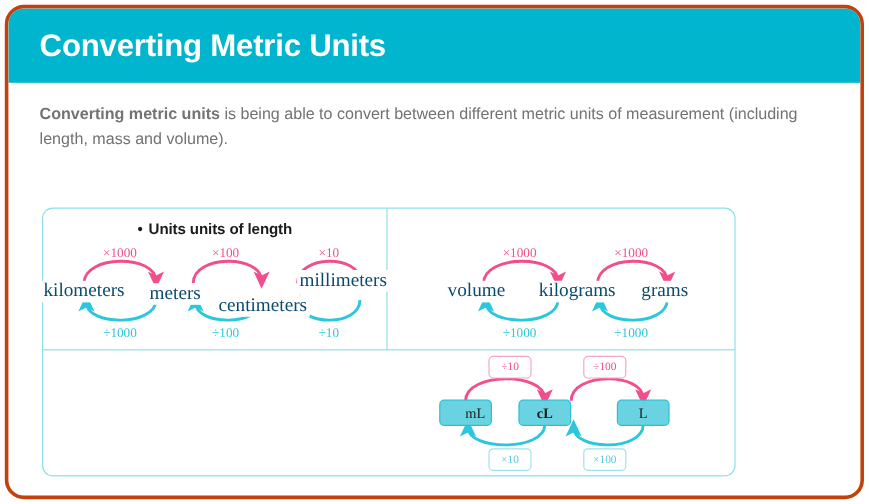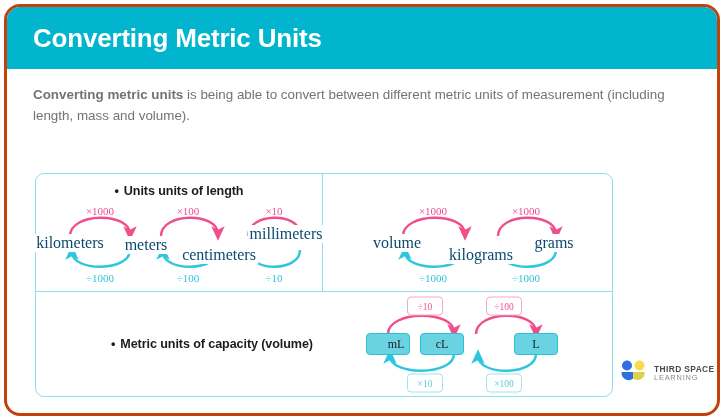--- a/index.html
+++ b/index.html
@@ -266,63 +266,46 @@
       <div class="panel-mass">
 
         <svg class="chain-svg" width="290" height="117">
           <path d="M80,62  C80,38 142,38 142,60" fill="none" stroke="#f04e8c" stroke-width="2.4" marker-end="url(#ah-pink)"></path>
           <path d="M175,62 C175,38 233,38 233,60" fill="none" stroke="#f04e8c" stroke-width="2.4" marker-end="url(#ah-pink)"></path>
           <path d="M142,76 C142,98 82,98 82,78" fill="none" stroke="#2cc6dd" stroke-width="2.4" marker-end="url(#ah-cyan)"></path>
           <path d="M233,76 C233,98 177,98 177,78" fill="none" stroke="#2cc6dd" stroke-width="2.4" marker-end="url(#ah-cyan)"></path>
         </svg>
 
         <div class="unit-label" style="left:74px;  top:69px;">volume</div>
-        <div class="unit-label" style="left:158px; top:81px;text-align:right;">kilograms</div>
+        <div class="unit-label" style="left:158px; top:69px;text-align:right;">kilograms</div>
         <div class="unit-label" style="left:231px; top:69px;text-align:center;">grams</div>
 
         <div class="op-label op-mul" style="left:110px; top:37px;">×1000</div>
         <div class="op-label op-mul" style="left:203px; top:37px;">×1000</div>
 
         <div class="op-label op-div" style="left:110px; top:104px;">÷1000</div>
         <div class="op-label op-div" style="left:203px; top:104px;">÷1000</div>
       </div>
     </div>
 
     <div class="panel-volume">
-      <div class="volume-heading">
-        <span class="bullet">•</span><span>Metric units of capacity (volume)</span>
-      </div>
 
       <svg class="chain-svg" width="578" height="104">
         <path d="M352,42 C352,18 418,18 418,40" fill="none" stroke="#f04e8c" stroke-width="2.4" marker-end="url(#ah-pink)"></path>
         <path d="M440,42 C440,18 500,18 500,40" fill="none" stroke="#f04e8c" stroke-width="2.4" marker-end="url(#ah-pink)"></path>
         <path d="M418,62 C418,84 354,84 354,64" fill="none" stroke="#2cc6dd" stroke-width="2.4" marker-end="url(#ah-cyan)"></path>
         <path d="M500,62 C500,84 442,84 442,64" fill="none" stroke="#2cc6dd" stroke-width="2.4" marker-end="url(#ah-cyan)"></path>
       </svg>
 
       <div class="unit-box" style="left:352px; top:52px;padding-left:16px;">mL</div>
-      <div class="unit-box" style="left:406px; top:52px;">cL</div>
+      <div class="unit-box" style="left:418px; top:52px;font-weight:bold;">cL</div>
       <div class="unit-box" style="left:500px; top:52px;">L</div>
 
       <div class="op-box op-box-mul" style="left:389px; top:14px;">÷10</div>
       <div class="op-box op-box-mul" style="left:468px; top:14px;">÷100</div>
 
       <div class="op-box op-box-div" style="left:389px; top:91px;">×10</div>
       <div class="op-box op-box-div" style="left:468px; top:91px;">×100</div>
     </div>
   </div>
 
-  <div class="logo">
-    <span>
-      <svg width="28" height="24" viewBox="0 0 28 24">
-        <circle cx="8" cy="6.5" r="5" fill="#2f6fe0"></circle>
-        <circle cx="20.5" cy="6.5" r="5" fill="#f5dd4b"></circle>
-        <path d="M2.6,13 A7.2,7.2 0 0 0 14.2,19.6 L14.2,13 Z" fill="#2f6fe0"></path>
-        <path d="M14.2,13 L14.2,19.6 A7.2,7.2 0 0 0 25.6,13 Z" fill="#ddd14a"></path>
-      </svg>
-    </span>
-    <span class="logo-text">
-      <div class="logo-line1">THIRD SPACE</div>
-      <div class="logo-line2">LEARNING</div>
-    </span>
-  </div>
 
 </div>
 
 </body></html>

